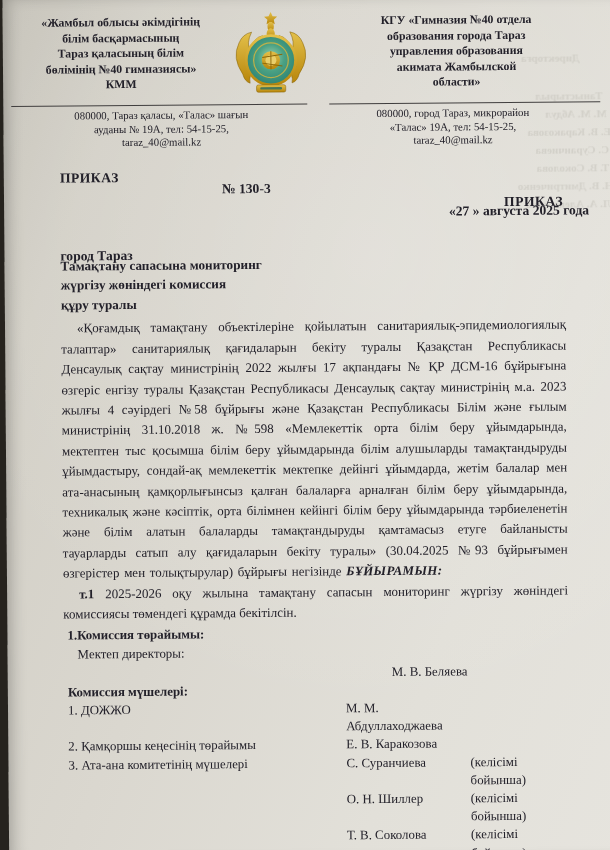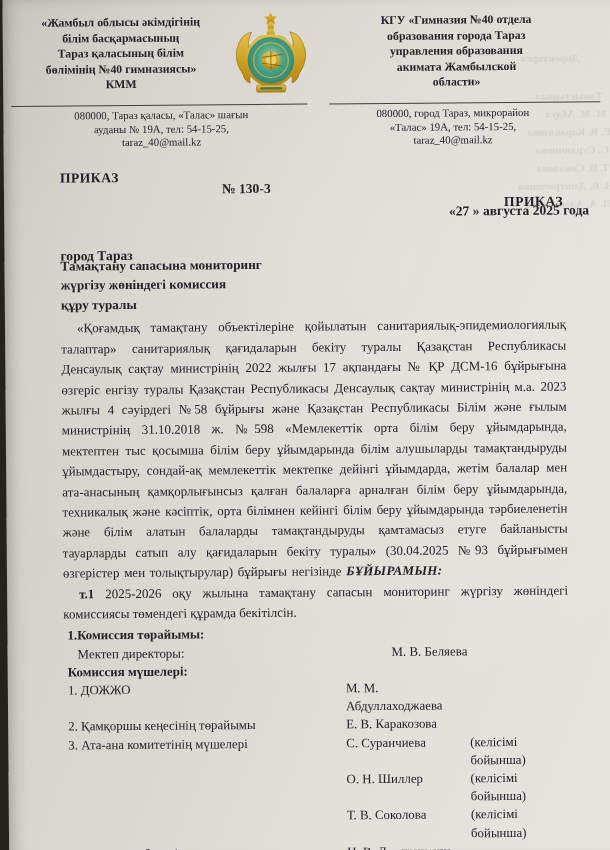--- a/index.html
+++ b/index.html
@@ -52,21 +52,21 @@
   .body-par b{letter-spacing:.3px;font-style:italic;}
   .t1-par{margin:0 30px 0 30px;font-size:13px;line-height:20.4px;text-align:justify;text-indent:16px;}
 
   
   .committee{margin:2px 30px 0 34px;font-size:12.9px;line-height:18.2px;}
   .c-head{font-weight:bold;}
   .c-row{display:flex;}
   .c-left{width:278px;}
   .c-left.indent{padding-left:10px;}
   .c-name{width:124px;}
-  .c-name.chair{margin-left:36px;width:auto;}
+  .c-name.chair{margin-left:36px;width:auto;margin-top:20px;}
   .c-note{flex:1;}
 
   
   .bleed{position:absolute;font-size:11px;color:#6e6a5e;opacity:.14;filter:blur(.4px);
          transform:scaleX(-1);white-space:nowrap;font-weight:bold;}
 </style>
 </head>
 <body>
 
 <div class="paper">

